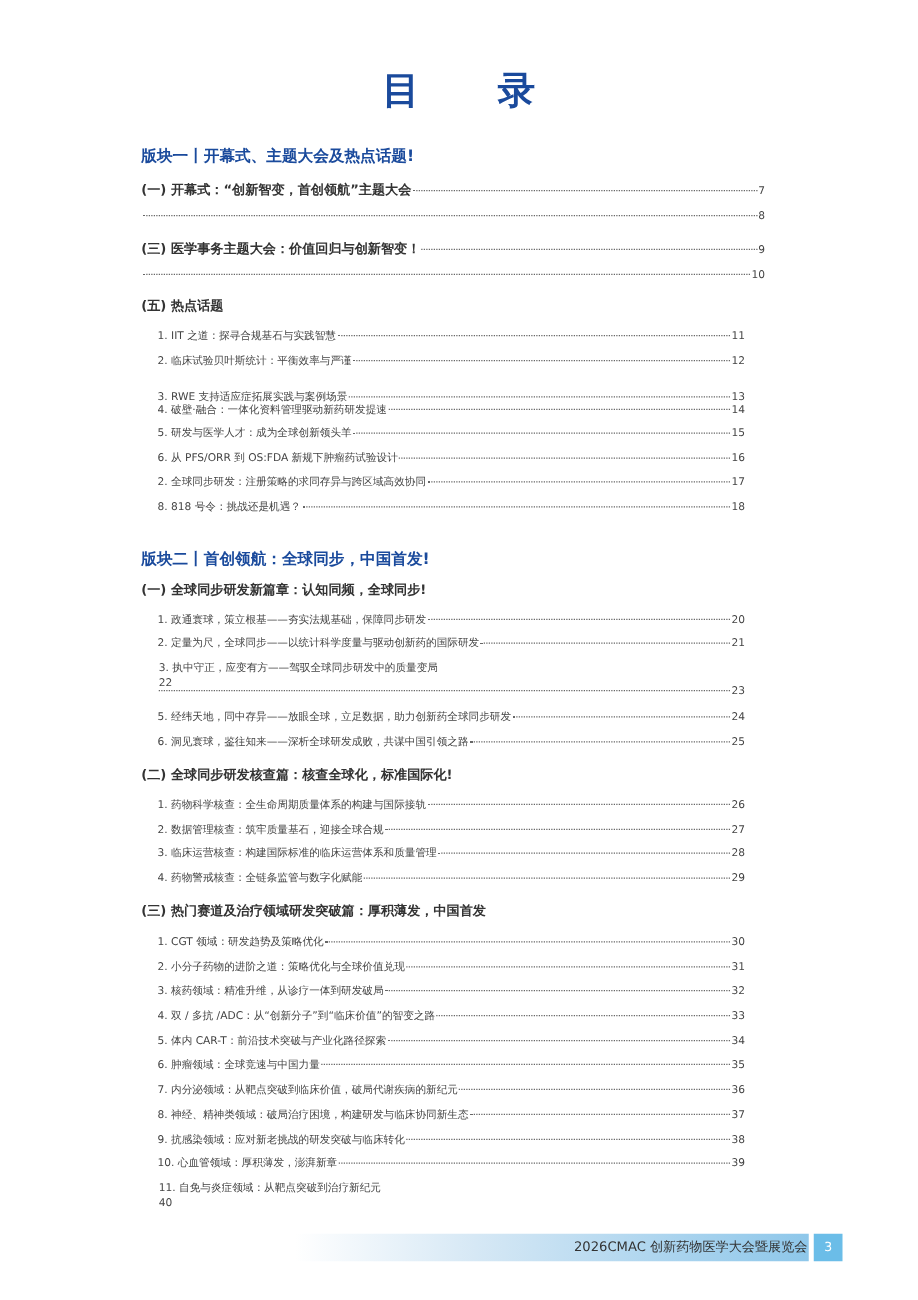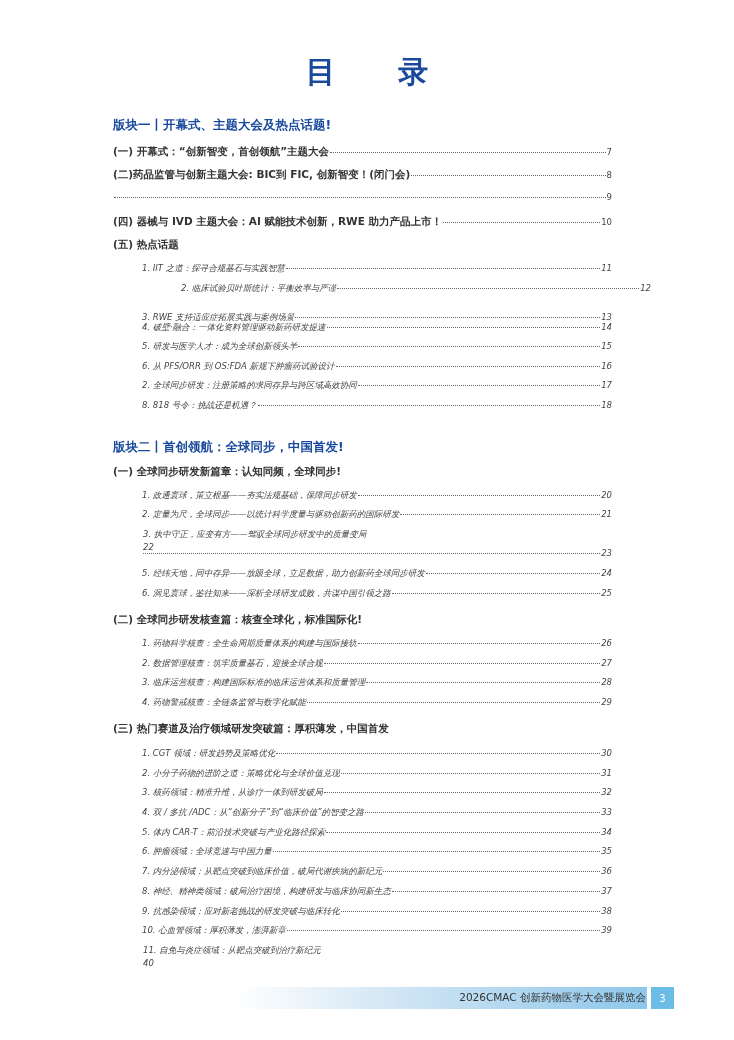--- a/index.html
+++ b/index.html
@@ -26,22 +26,22 @@
       flex: 1 1 auto; overflow: hidden; margin: 0 1px;
       border-bottom: 1px dotted #666; height: 0; position: relative; top: -2px;
     }
     .row .page { flex: 0 0 auto; }
     .sec {
       left: 113px; width: 499px;
       font-size: 10.5px; font-weight: bold; color: #333;
     }
     .sec-nopage { left: 113px; font-size: 10.5px; font-weight: bold; color: #333; }
     .item {
-      left: 142px; width: 470px;
-      font-size: 8.5px; color: #444; font-style: italic;
+      left: 126px; width: 470px;
+      font-size: 8.5px; color: #444;
     }
     .sec .page, .item .page { font-weight: normal; font-size: 8.5px; color: #444; }
     .footer-bar {
       position: absolute; left: 236px; top: 987px; width: 411px; height: 22px;
       background: linear-gradient(to right, rgba(255,255,255,1) 0%, #d6e8f5 35%, #a9d3ee 75%, #8ec7ea 100%);
     }
     .footer-text {
       position: absolute; right: 88px; top: 991px;
       font-size: 10.5px; color: #333; white-space: nowrap;
     }
@@ -57,43 +57,42 @@
 <div class="title">目 录</div>
 
 <div class="block-title" style="top:117px;">版块一丨开幕式、主题大会及热点话题!</div>
 
 <div class="row sec" style="top:145px;">
   <span class="label">(一) 开幕式：“创新智变，首创领航”主题大会</span>
   <span class="dots"></span>
   <span class="page">7</span>
 </div>
 <div class="row sec" style="top:168px;">
-  <span class="label">(二)药品监管与创新主题大会: BIC到 FIC, 创新智变！(闭门会)</span>
   <span class="dots"></span>
   <span class="page">8</span>
 </div>
 <div class="row sec" style="top:192px;">
+  <span class="label">(三) 医学事务主题大会：价值回归与创新智变！</span>
   <span class="dots"></span>
   <span class="page">9</span>
 </div>
 <div class="row sec" style="top:215px;">
-  <span class="label">(四) 器械与 IVD 主题大会：AI 赋能技术创新，RWE 助力产品上市！</span>
   <span class="dots"></span>
   <span class="page">10</span>
 </div>
 <div class="row sec-nopage" style="top:238px;">
   <span class="label">(五) 热点话题</span>
 </div>
 
 <div class="row item" style="top:263px;">
   <span class="label">1. IIT 之道：探寻合规基石与实践智慧</span>
   <span class="dots"></span>
   <span class="page">11</span>
 </div>
-<div class="row item" style="top:283px;margin-left:39px;">
+<div class="row item" style="top:283px;">
   <span class="label">2. 临床试验贝叶斯统计：平衡效率与严谨</span>
   <span class="dots"></span>
   <span class="page">12</span>
 </div>
 <div class="row item" style="top:302px;margin-top:10px;">
   <span class="label">3. RWE 支持适应症拓展实践与案例场景</span>
   <span class="dots"></span>
   <span class="page">13</span>
 </div>
 <div class="row item" style="top:322px;">

